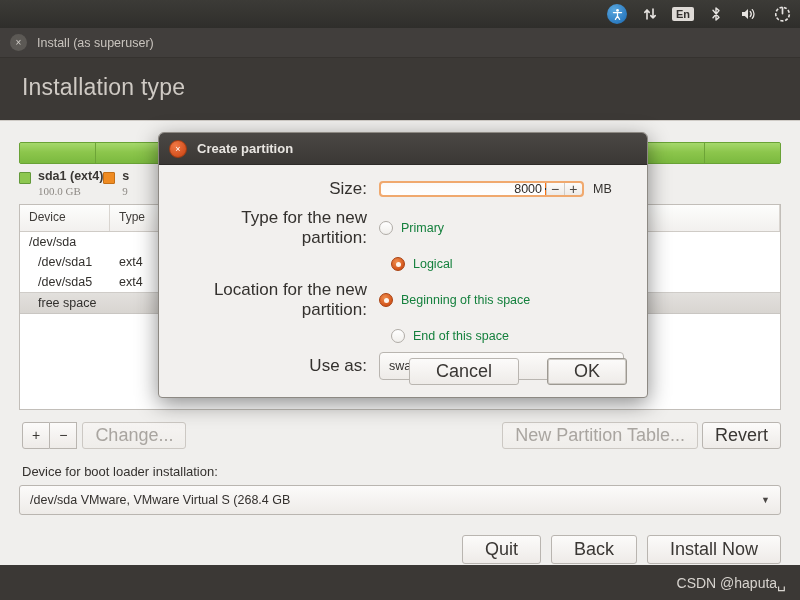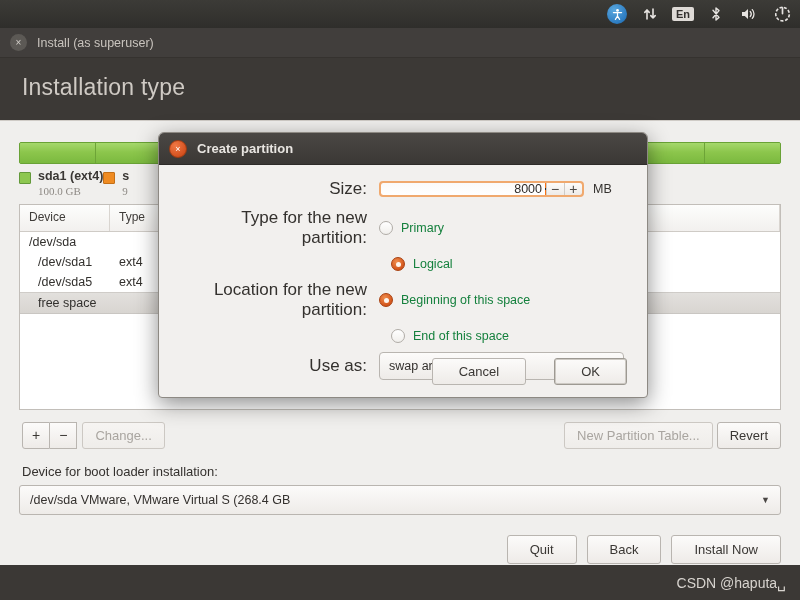--- a/index.html
+++ b/index.html
@@ -102,21 +102,21 @@
   .pt-row.sel { background:linear-gradient(to bottom,#e2e0dd,#d8d5d1);
                 border-top:1px solid #cfccc8; border-bottom:1px solid #c9c6c2;
                 height:22px;}
   .pt-row div { font-size:12.5px; color:#32302d; padding-left:9px; }
   .pt-row .indent { padding-left:18px; }
 
   
   .btn {
     background:linear-gradient(to bottom,#fcfbfa 0%,#eeebe8 100%);
     border:1px solid #b9b5b0; border-radius:3px;
-    font-size:13px; color:#3a3734; padding:5px 12px;
+    font-size:18px; color:#3a3734; padding:5px 12px;
     font-family:"Liberation Sans", sans-serif; line-height:15px;
   }
   .btn.dis { color:#a9a5a0; background:linear-gradient(to bottom,#f6f4f2,#efedea);
              border-color:#ccc8c3; }
   .btn.sq { padding:4px 9px; font-size:14px; }
 
   .toolbar-left {
     position:absolute; left:22px; top:301px; display:flex; gap:0;
   }
   .toolbar-left .btn.sq:first-child { border-radius:3px 0 0 3px; }

